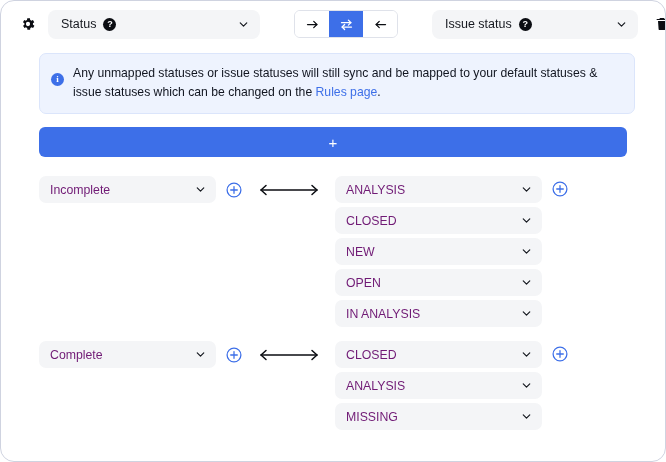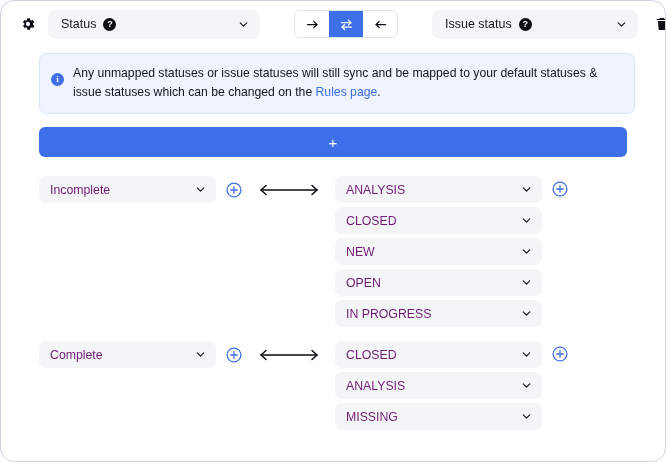--- a/index.html
+++ b/index.html
@@ -384,21 +384,21 @@
             <span class="f-text">OPEN</span>
             <span class="chev">
                 <svg width="13" height="13" viewBox="0 0 24 24" fill="none" stroke="#15181f" stroke-width="2.2" stroke-linecap="round" stroke-linejoin="round">
                   <polyline points="6 9 12 15 18 9"></polyline>
                 </svg>
               </span>
           </div>
         </div>
         <div class="right-row">
           <div class="field">
-            <span class="f-text">IN PROGRESS</span>
+            <span class="f-text">IN ANALYSIS</span>
             <span class="chev">
                 <svg width="13" height="13" viewBox="0 0 24 24" fill="none" stroke="#15181f" stroke-width="2.2" stroke-linecap="round" stroke-linejoin="round">
                   <polyline points="6 9 12 15 18 9"></polyline>
                 </svg>
               </span>
           </div>
         </div>
       </div>
 
       <div class="right-plus-col">

